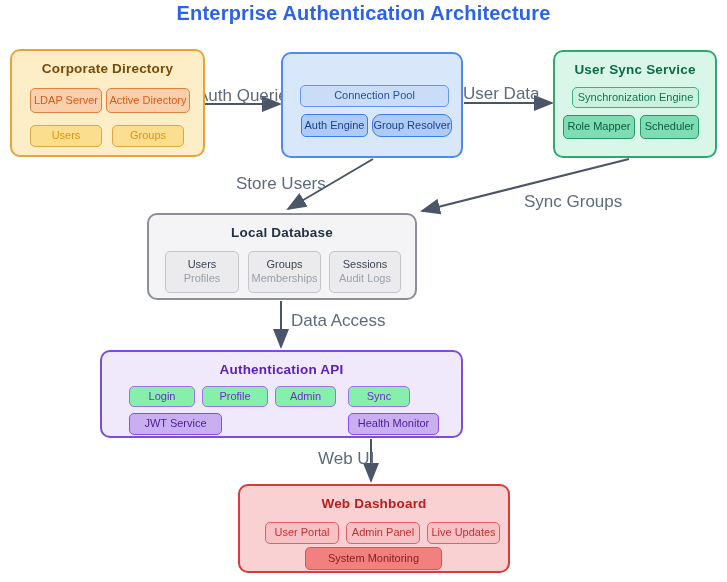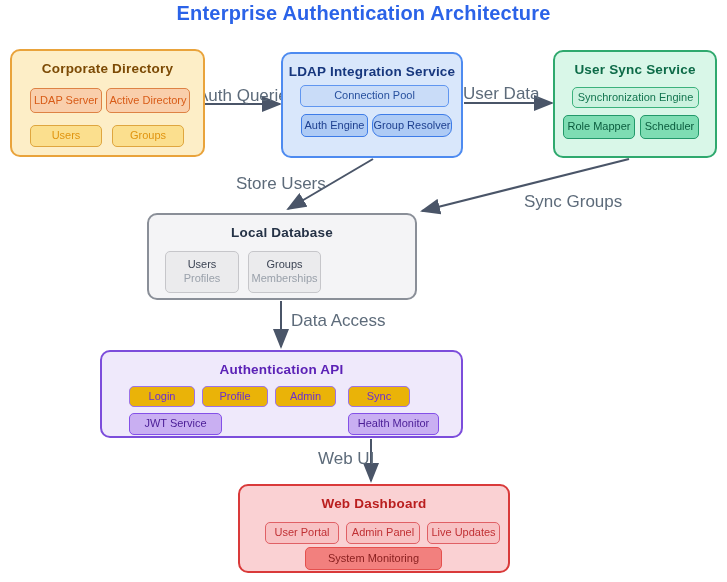--- a/index.html
+++ b/index.html
@@ -63,21 +63,21 @@
 
   
   .g-db{background:#f4f4f6;border-color:#8a8f98;}
   .g-db .group-title{color:#253246;}
   .n-db{background:#ebebed;border-color:#c6c6ca;color:#3c4454;}
   .n-db .l2{color:#9aa1ab;}
 
   
   .g-api{background:#efe9fb;border-color:#7c4ddb;}
   .g-api .group-title{color:#5b21b6;}
-  .n-api-a{background:#eab308;border-color:#9b72e8;color:#6b2fd0;}
+  .n-api-a{background:#86efac;border-color:#9b72e8;color:#6b2fd0;}
   .n-api-b{background:#c9aff2;border-color:#8450e8;color:#4a1d96;}
 
   
   .g-web{background:#fad1d3;border-color:#d93a3a;}
   .g-web .group-title{color:#ba1e1e;}
   .n-web-a{background:#f8c2c4;border-color:#e06065;color:#c03034;}
   .n-web-b{background:#f2807e;border-color:#e4504e;color:#871d1d;}
 
   .arrow-label{
     position:absolute;
@@ -116,21 +116,20 @@
 
   <div class="group g-corporate" style="left:10px;top:49px;width:195px;height:108px;">
     <div class="group-title">Corporate Directory</div>
     <div class="node n-cor-a" style="left:18px;top:37px;width:72px;height:25px;">LDAP Server</div>
     <div class="node n-cor-a" style="left:94px;top:37px;width:84px;height:25px;">Active Directory</div>
     <div class="node n-cor-b" style="left:18px;top:74px;width:72px;height:22px;">Users</div>
     <div class="node n-cor-b" style="left:100px;top:74px;width:72px;height:22px;">Groups</div>
   </div>
 
   <div class="group g-ldap" style="left:281px;top:52px;width:182px;height:106px;">
-    <div class="group-title">LDAP Integration Service</div>
     <div class="node n-ldap-a" style="left:17px;top:31px;width:149px;height:22px;">Connection Pool</div>
     <div class="node n-ldap-b" style="left:18px;top:60px;width:67px;height:23px;">Auth Engine</div>
     <div class="node n-ldap-b" style="left:89px;top:60px;width:80px;height:23px;border-radius:9px;">Group Resolver</div>
   </div>
 
   <div class="group g-sync" style="left:553px;top:50px;width:164px;height:108px;">
     <div class="group-title">User Sync Service</div>
     <div class="node n-sync-a" style="left:17px;top:35px;width:127px;height:21px;">Synchronization Engine</div>
     <div class="node n-sync-b" style="left:8px;top:63px;width:72px;height:24px;">Role Mapper</div>
     <div class="node n-sync-b" style="left:85px;top:63px;width:59px;height:24px;">Scheduler</div>
@@ -138,20 +137,24 @@
 
   <div class="group g-db" style="left:147px;top:213px;width:270px;height:87px;">
     <div class="group-title">Local Database</div>
     <div class="node n-db twoline" style="left:16px;top:36px;width:74px;height:42px;">
       <span class="l1">Users</span>
       <span class="l2">Profiles</span>
     </div>
     <div class="node n-db twoline" style="left:99px;top:36px;width:73px;height:42px;">
       <span class="l1">Groups</span>
       <span class="l2">Memberships</span>
+    </div>
+    <div class="node n-db twoline" style="left:180px;top:36px;width:72px;height:42px;">
+      <span class="l1">Sessions</span>
+      <span class="l2">Audit Logs</span>
     </div>
   </div>
 
   <div class="group g-api" style="left:100px;top:350px;width:363px;height:88px;">
     <div class="group-title">Authentication API</div>
     <div class="node n-api-a" style="left:27px;top:34px;width:66px;height:21px;">Login</div>
     <div class="node n-api-a" style="left:100px;top:34px;width:66px;height:21px;">Profile</div>
     <div class="node n-api-a" style="left:173px;top:34px;width:61px;height:21px;">Admin</div>
     <div class="node n-api-a" style="left:246px;top:34px;width:62px;height:21px;">Sync</div>
     <div class="node n-api-b" style="left:27px;top:61px;width:93px;height:22px;">JWT Service</div>

